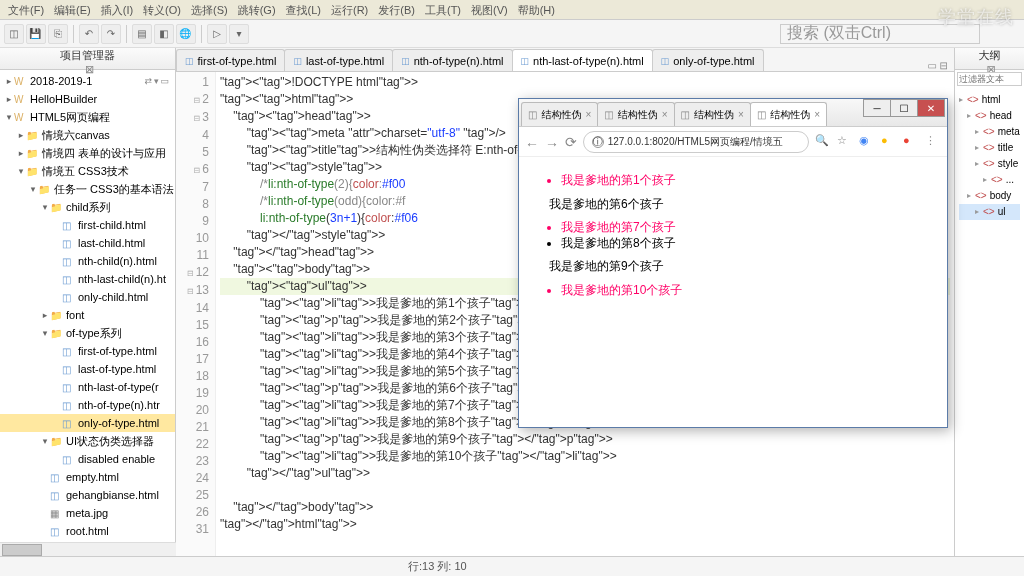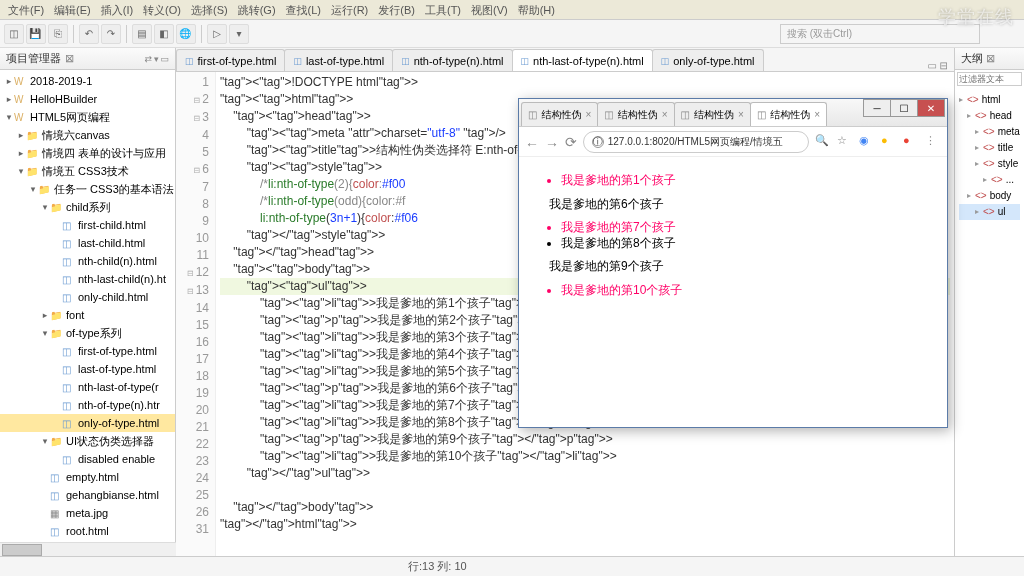--- a/index.html
+++ b/index.html
@@ -1,25 +1,25 @@
 <!DOCTYPE html>
 <html><head>
 <meta charset="utf-8">
 <style>
 * { margin: 0; padding: 0; box-sizing: border-box; font-family: "Microsoft YaHei", sans-serif; }
 body { font-size: 11px; background: #f0f0f0; overflow: hidden; width: 1024px; height: 576px; }
 .menubar { height: 20px; background: #ece9d8; border-bottom: 1px solid #ccc; padding: 2px 4px; display: flex; gap: 2px; color: #555; }
 .menubar span { padding: 1px 4px; cursor: default; }
 .toolbar { height: 28px; background: #f5f5f5; border-bottom: 1px solid #ddd; display: flex; align-items: center; padding: 0 4px; gap: 2px; }
 .toolbar .tbtn { width: 20px; height: 20px; background: #eee; border: 1px solid #ddd; border-radius: 2px; display: flex; align-items: center; justify-content: center; font-size: 10px; color: #666; }
-.toolbar .search-box { margin-left: auto; margin-right: 40px; width: 200px; height: 20px; border: 1px solid #ccc; padding: 0 6px; font-size: 10px; color: #999; display: flex; align-items: center; }
+.toolbar .search-box { margin-left: auto; margin-right: 40px; width: 200px; height: 20px; border: 1px solid #ccc; padding: 0 6px; font-size: 16px; color: #999; display: flex; align-items: center; }
 .watermark { position: absolute; top: 5px; right: 10px; font-size: 18px; color: rgba(255,255,255,0.6); z-index: 1000; font-weight: 300; letter-spacing: 1px; text-shadow: 0 0 3px rgba(0,0,0,0.3); }
 .main { display: flex; height: calc(100% - 68px); }
 .left-panel { width: 176px; background: #fff; border-right: 1px solid #ccc; display: flex; flex-direction: column; }
-.panel-header { height: 22px; background: linear-gradient(#fbfbfb,#eee); border-bottom: 1px solid #ccc; padding: 0 6px; display: flex; align-items: center; font-size: 11px; color: #333; }
+.panel-header { height: 22px; background: linear-gradient(#fbfbfb,#eee); border-bottom: 1px solid #ccc; padding: 0 6px; display: flex; align-items: center; font-size: 11px; color: #333; flex-direction: column; }
 .panel-header .ctrls { margin-left: auto; display: flex; gap: 2px; font-size: 9px; color: #888; }
 .tree { flex: 1; overflow: auto; padding: 2px 0; }
 .tree-item { display: flex; align-items: center; height: 18px; padding-left: 4px; cursor: default; white-space: nowrap; overflow: hidden; }
 .tree-item.highlight { background: #ffe8a0; }
 .tgl { width: 10px; font-size: 9px; color: #666; text-align: center; }
 .ficon { width: 14px; font-size: 10px; margin-right: 2px; }
 .fldr { color: #dbb065; }
 .html-f { color: #6b9bd1; }
 .img-f { color: #888; }
 .center { flex: 1; display: flex; flex-direction: column; background: #fff; }

